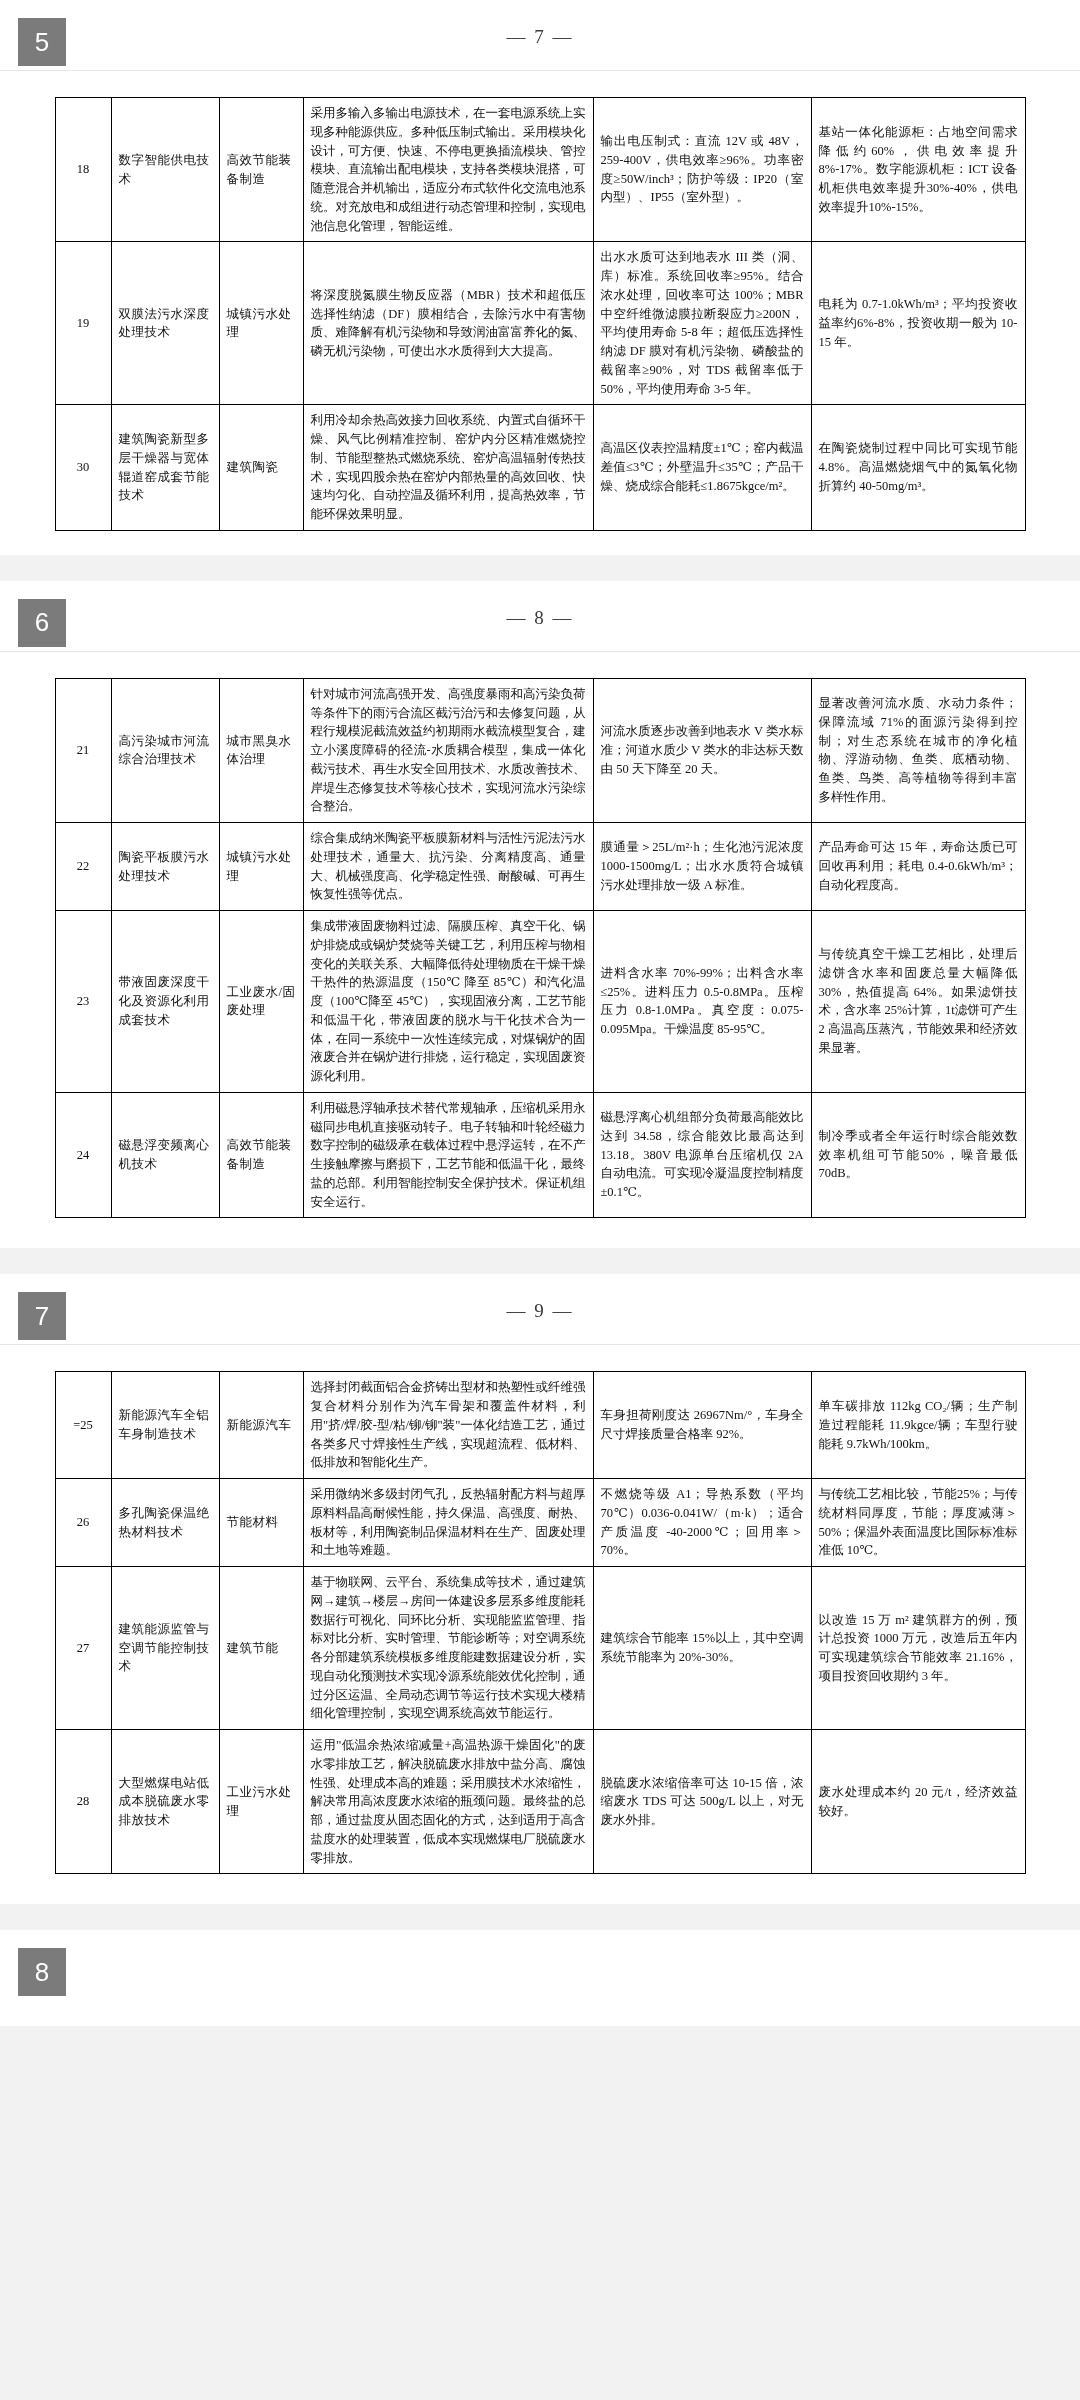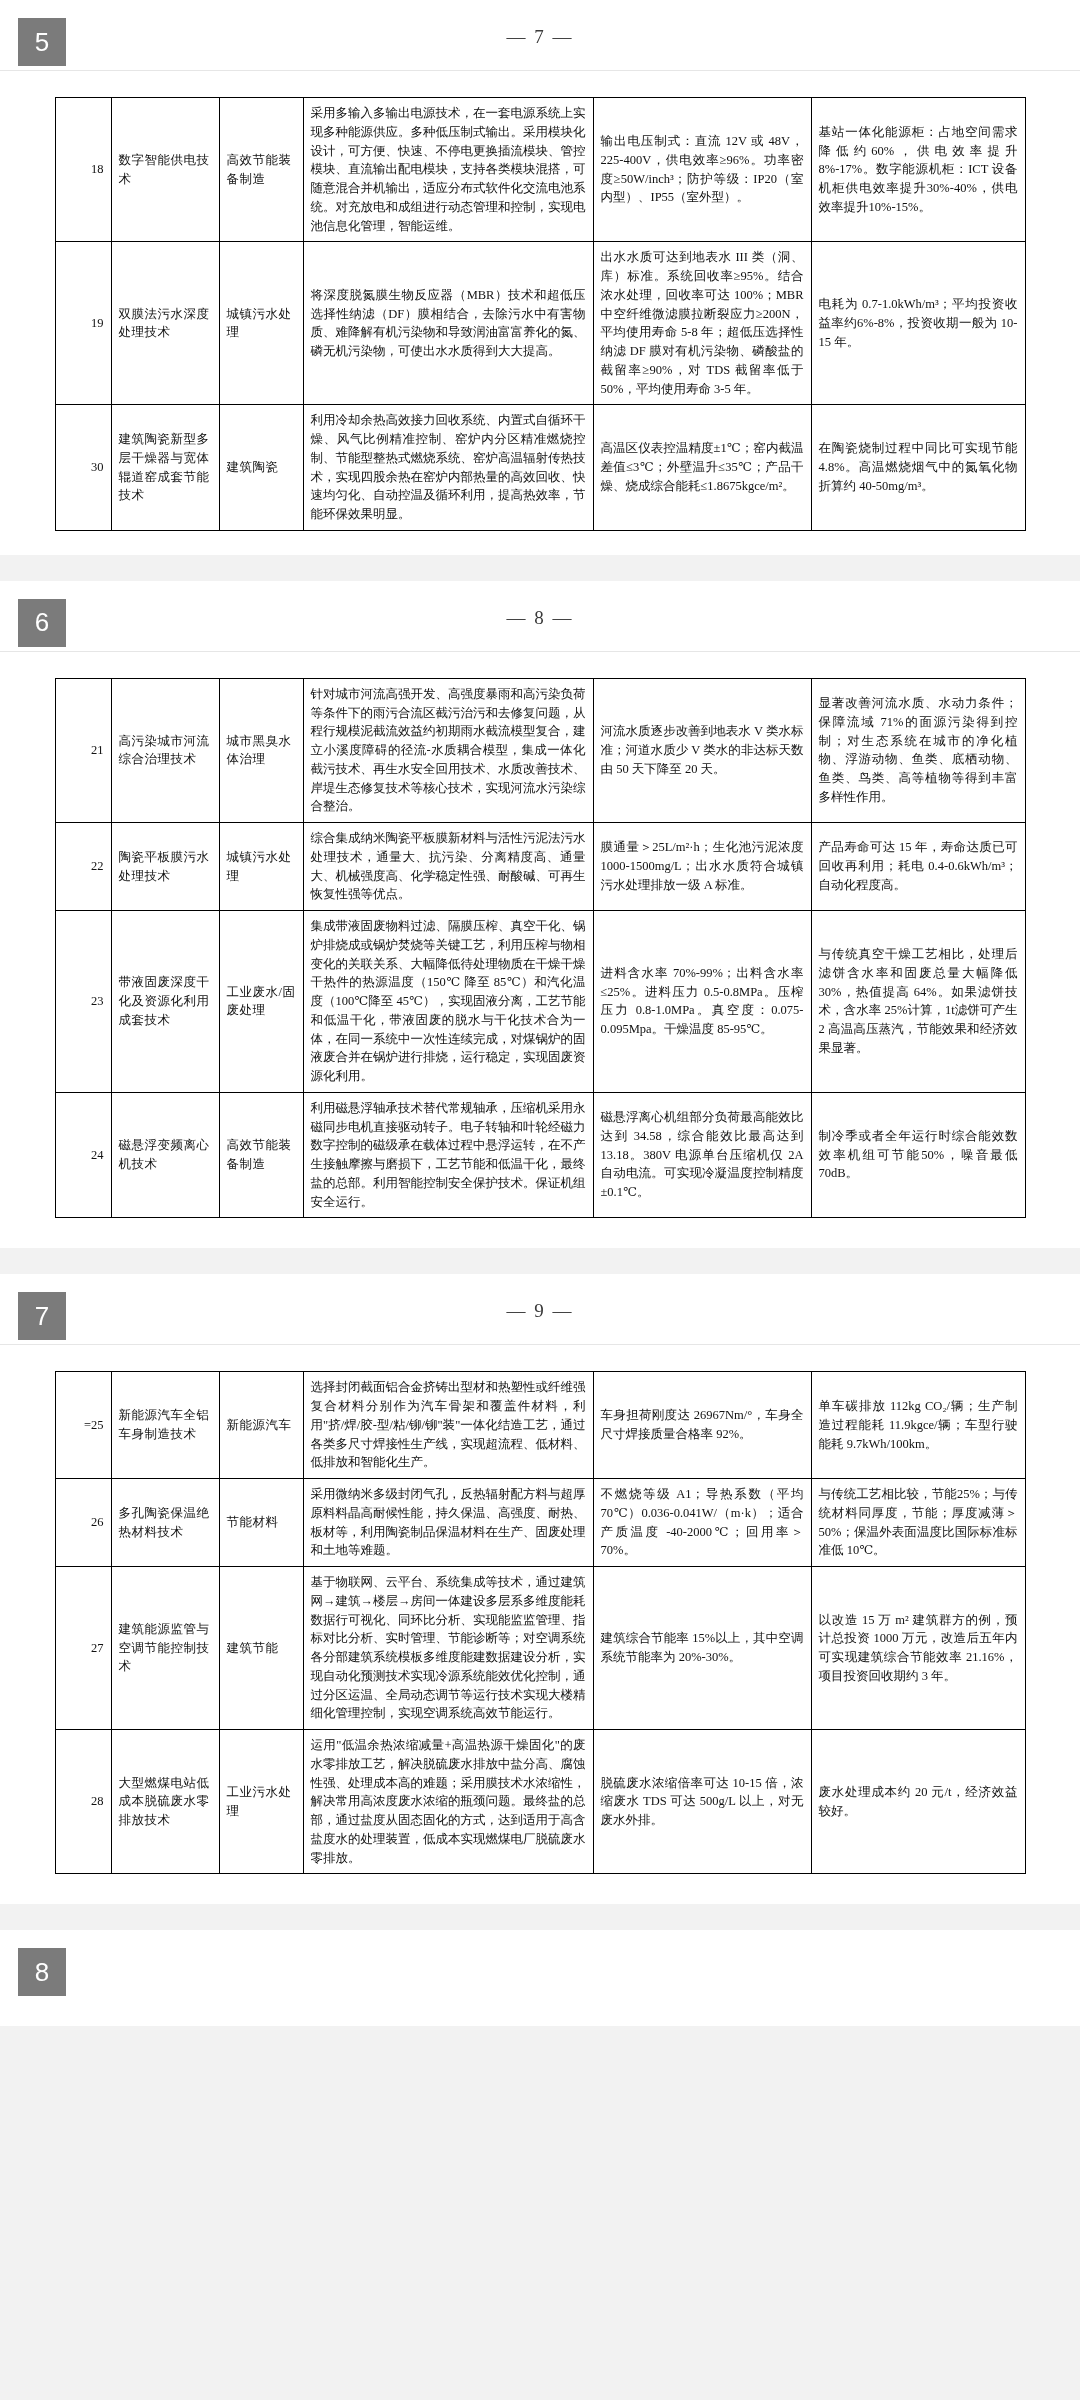--- a/index.html
+++ b/index.html
@@ -61,21 +61,21 @@
   table.doc-table td {
     border: 1px solid #000000;
     vertical-align: middle;
     padding: 6px 7px;
     font-size: 12.5px;
     line-height: 1.5;
     color: #111;
   }
   td.c-num {
     width: 56px;
-    text-align: right;
+    text-align: center;
     font-size: 13px;
   }
   td.c-name {
     width: 108px;
     font-size: 13px;
     letter-spacing: 0.5px;
   }
   td.c-field {
     width: 84px;
     font-size: 13px;
@@ -114,21 +114,21 @@
     <div class="page-badge">5</div>
     <div class="page-number">— 7 —</div>
     <div class="rule"></div>
     <table class="doc-table">
       <tbody>
         <tr>
           <td class="c-num">18</td>
           <td class="c-name">数字智能供电技术</td>
           <td class="c-field">高效节能装备制造</td>
           <td class="c-desc">采用多输入多输出电源技术，在一套电源系统上实现多种能源供应。多种低压制式输出。采用模块化设计，可方便、快速、不停电更换插流模块、管控模块、直流输出配电模块，支持各类模块混搭，可随意混合并机输出，适应分布式软件化交流电池系统。对充放电和成组进行动态管理和控制，实现电池信息化管理，智能运维。</td>
-          <td class="c-index">输出电压制式：直流 12V 或 48V，225-400V，供电效率≥96%。功率密度≥50W/inch³；防护等级：IP20（室内型）、IP55（室外型）。</td>
+          <td class="c-index">输出电压制式：直流 12V 或 48V，259-400V，供电效率≥96%。功率密度≥50W/inch³；防护等级：IP20（室内型）、IP55（室外型）。</td>
           <td class="c-benefit">基站一体化能源柜：占地空间需求降低约60%，供电效率提升8%-17%。数字能源机柜：ICT 设备机柜供电效率提升30%-40%，供电效率提升10%-15%。</td>
         </tr>
         <tr>
           <td class="c-num">19</td>
           <td class="c-name">双膜法污水深度处理技术</td>
           <td class="c-field">城镇污水处理</td>
           <td class="c-desc">将深度脱氮膜生物反应器（MBR）技术和超低压选择性纳滤（DF）膜相结合，去除污水中有害物质、难降解有机污染物和导致润油富富养化的氮、磷无机污染物，可使出水水质得到大大提高。</td>
           <td class="c-index">出水水质可达到地表水 III 类（洞、库）标准。系统回收率≥95%。结合浓水处理，回收率可达 100%；MBR 中空纤维微滤膜拉断裂应力≥200N，平均使用寿命 5-8 年；超低压选择性纳滤 DF 膜对有机污染物、磷酸盐的截留率≥90%，对 TDS 截留率低于 50%，平均使用寿命 3-5 年。</td>
           <td class="c-benefit">电耗为 0.7-1.0kWh/m³；平均投资收益率约6%-8%，投资收期一般为 10-15 年。</td>
         </tr>

